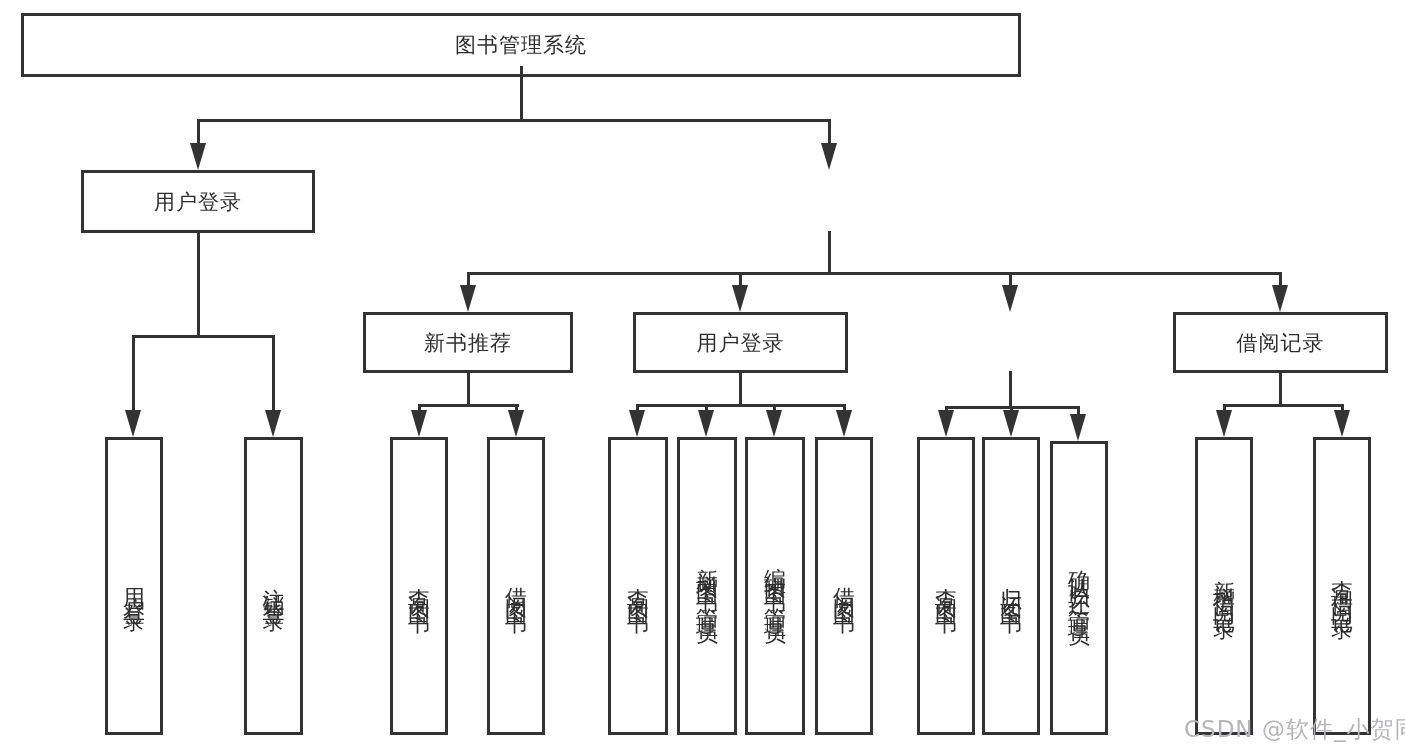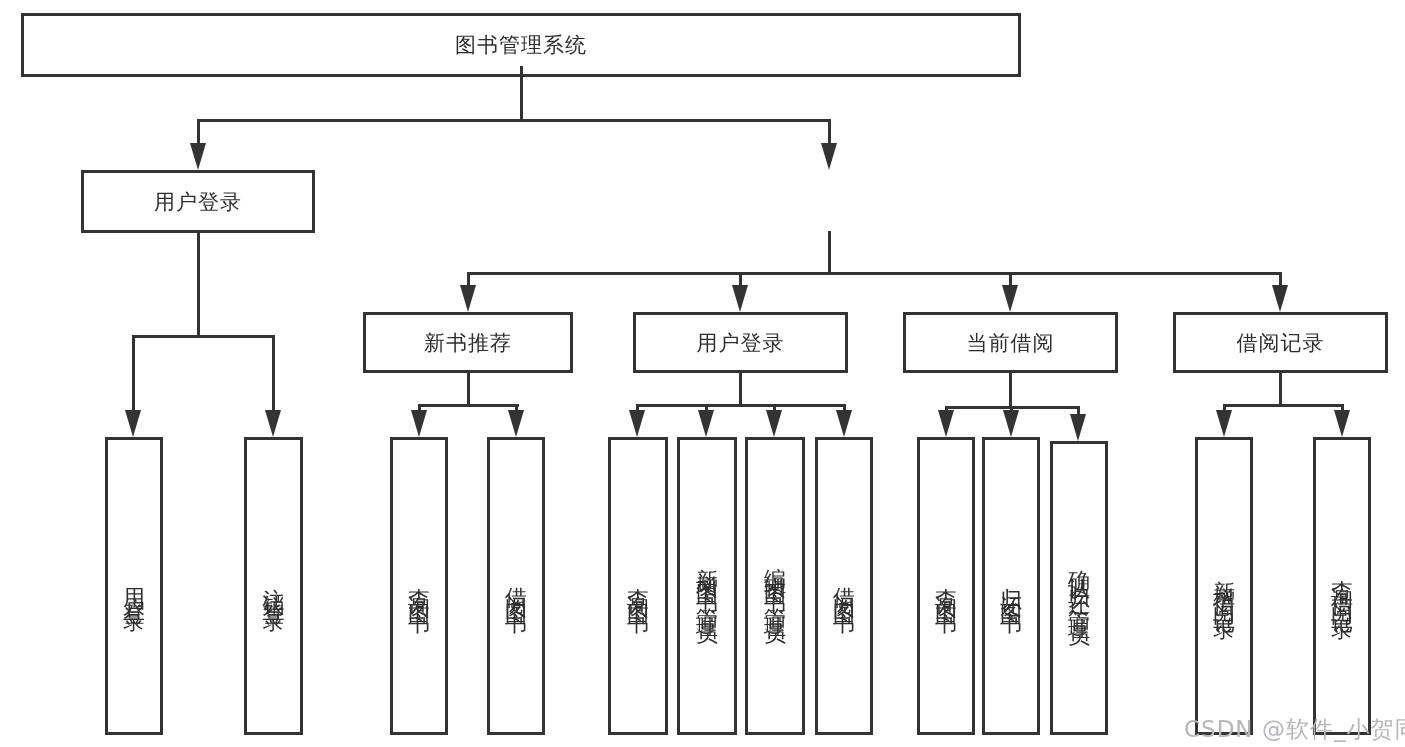--- a/index.html
+++ b/index.html
@@ -89,23 +89,20 @@
   <div class="ah" style="left:1002px; top:285px;"></div>
   <div class="vl" style="left:1279px; top:272px; height:20px;"></div>
   <div class="ah" style="left:1272px; top:285px;"></div>
 
   <div class="hbox" style="left:363px; top:312px; width:210px; height:61px;">
     <span>新书推荐</span>
   </div>
   <div class="hbox" style="left:633px; top:312px; width:215px; height:61px;">
     <span>用户登录</span>
   </div>
-  <div class="hbox" style="left:903px; top:312px; width:215px; height:61px;">
-    <span>当前借阅</span>
-  </div>
   <div class="hbox" style="left:1173px; top:312px; width:215px; height:61px;">
     <span>借阅记录</span>
   </div>
 
   <div class="vl" style="left:467px; top:371px; height:36px;"></div>
   <div class="hl" style="left:418px; top:404px; width:101px;"></div>
   <div class="vl" style="left:418px; top:404px; height:12px;"></div>
   <div class="ah" style="left:411px; top:410px;"></div>
   <div class="vl" style="left:515px; top:404px; height:12px;"></div>
   <div class="ah" style="left:508px; top:410px;"></div>

